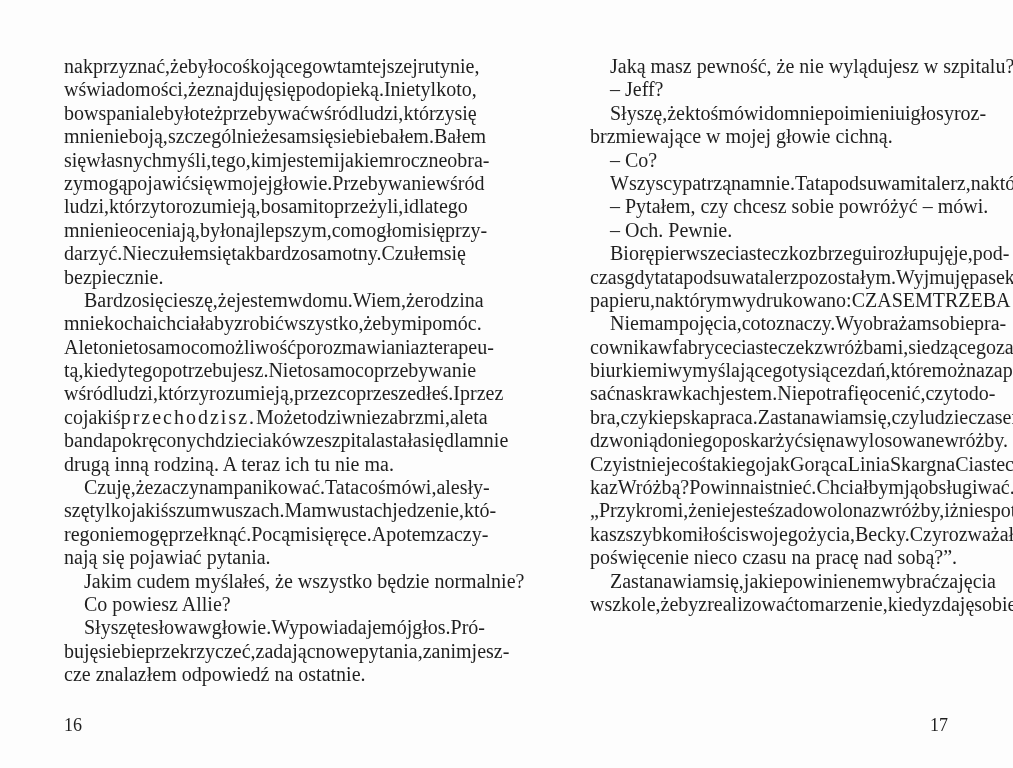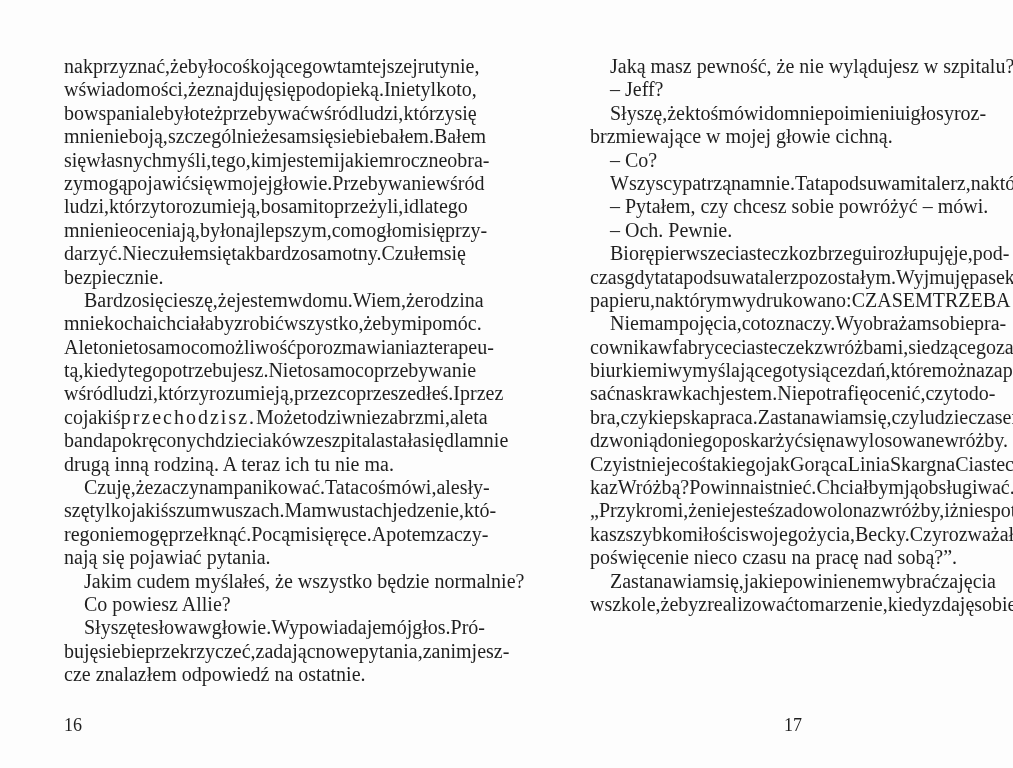--- a/index.html
+++ b/index.html
@@ -45,21 +45,21 @@
   
   .lsp { letter-spacing: 2px; }
   .pagenum {
     position: absolute;
     top: 718px;
     font-size: 18px;
     line-height: 15px;
     color: var(--ink);
   }
   #pagenum-left  { left: 64px; }
-  #pagenum-right { left: 614px; width: 358px; text-align: center; }
+  #pagenum-right { left: 590px; width: 358px; text-align: right; }
 </style>
 </head>
 <body>
 
 <div class="spread">
 
   <div class="textblock" id="left-block">
       <div class="line just">
         <span>nak</span>
         <span>przyznać,</span>

